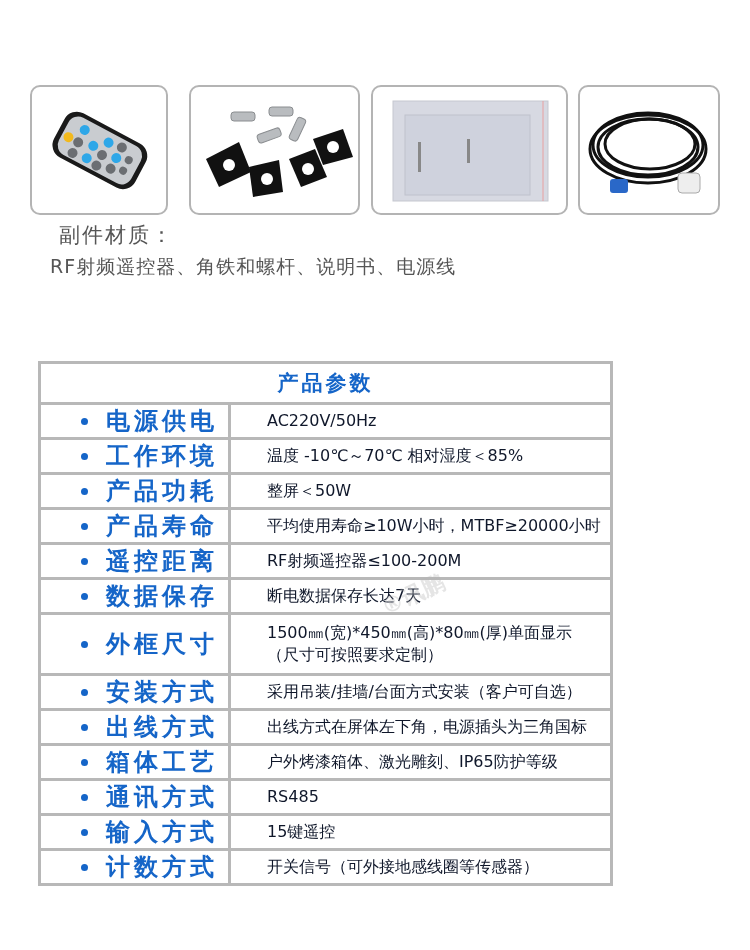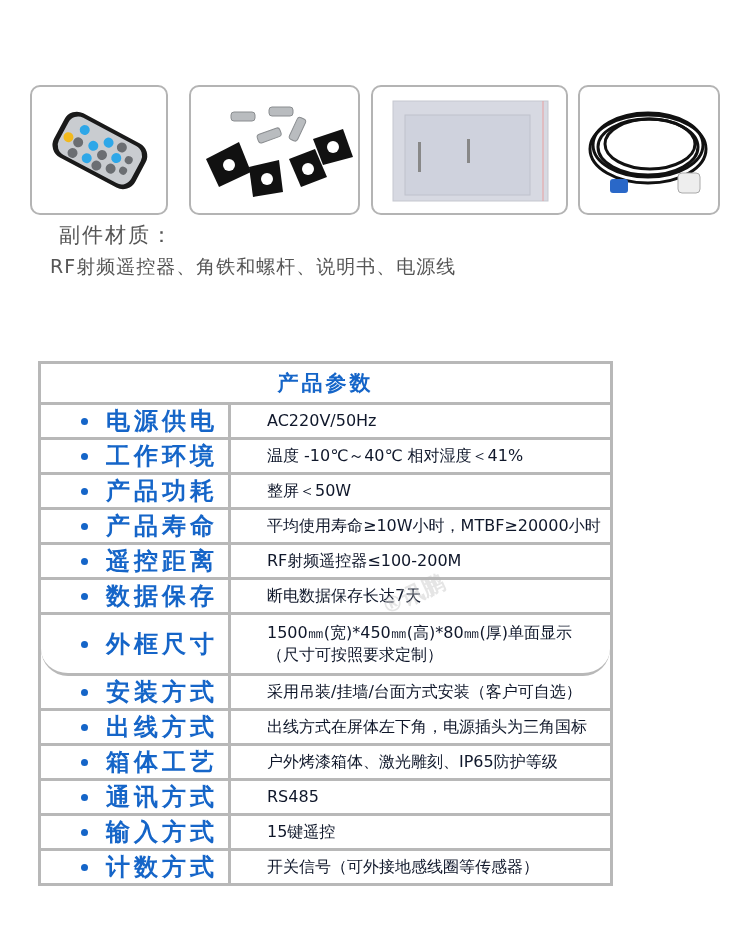--- a/index.html
+++ b/index.html
@@ -13,21 +13,21 @@
   .spec { position:absolute; left:38px; top:361px; width:575px; border:3px solid #b8b8b8; border-collapse:collapse; box-sizing:border-box; }
   .spec-header { height:38px; border-bottom:3px solid #b8b8b8; text-align:center; line-height:38px;
                  color:#1565c8; font-size:21px; font-weight:bold; letter-spacing:3px; }
   .row { display:flex; border-bottom:3px solid #b8b8b8; min-height:31px; }
   .row:last-child { border-bottom:none; }
   .row .k { width:190px; border-right:3px solid #b8b8b8; display:flex; align-items:center; padding-left:40px;
             color:#1565c8; font-size:24px; font-weight:bold; letter-spacing:4px; box-sizing:border-box; }
   .row .k .dot { display:inline-block; width:7px; height:7px; border-radius:50%; background:#1565c8; margin-right:18px; }
   .row .v { flex:1; display:flex; flex-direction:column; justify-content:center; padding-left:36px;
             color:#0f172a; font-size:16px; line-height:22px; }
-  .row.tall { min-height:58px;border-radius:27px; }
+  .row.tall { min-height:58px; }
   .watermark { position:absolute; left:380px; top:580px; color:rgba(180,180,180,0.35); font-size:22px; font-weight:bold; transform:rotate(-25deg); pointer-events:none; }
 </style>
 </head>
 <body>
 
 <div class="photos">
   <div class="photo" style="left:0;width:134px;">
     <svg viewBox="0 0 134 126">
       <g transform="rotate(28 67 63)">
         <rect x="22" y="38" width="92" height="50" rx="14" fill="#1a1a1a"></rect>
@@ -114,21 +114,21 @@
         <div class="v">
           <span>AC220V/50Hz</span>
         </div>
       </div>
       <div class="row">
         <div class="k">
           <span class="dot"></span>
           <span>工作环境</span>
         </div>
         <div class="v">
-          <span>温度 -10℃～40℃   相对湿度＜41%</span>
+          <span>温度 -10℃～70℃   相对湿度＜85%</span>
         </div>
       </div>
       <div class="row">
         <div class="k">
           <span class="dot"></span>
           <span>产品功耗</span>
         </div>
         <div class="v">
           <span>整屏＜50W</span>
         </div>

